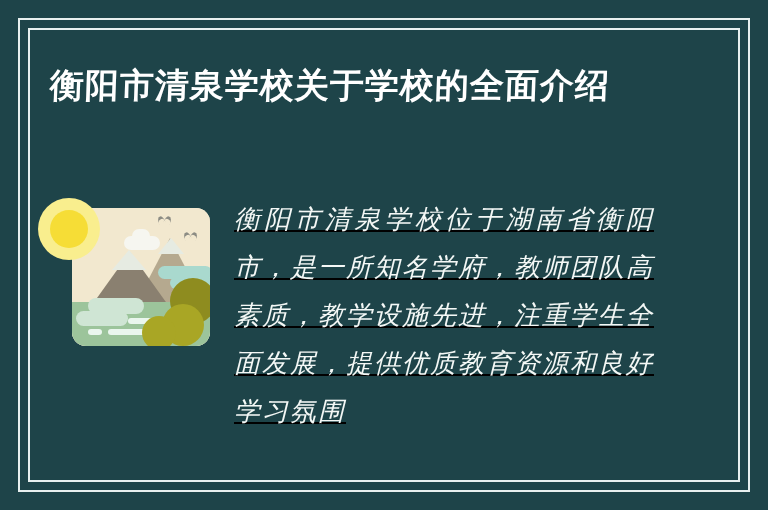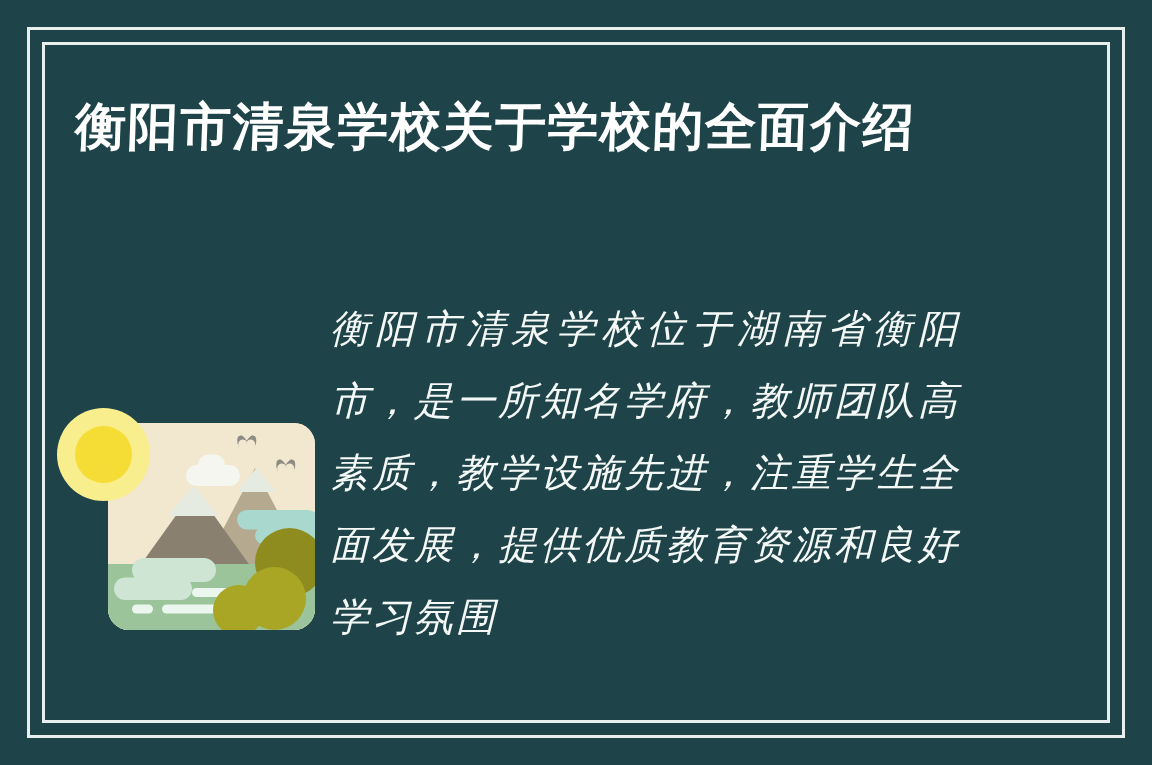--- a/index.html
+++ b/index.html
@@ -51,22 +51,23 @@
     transform: skewX(-2deg);
   }
 
   
   .content {
     position: absolute;
     left: 50px;
     top: 196px;
     right: 60px;
     display: flex;
-    align-items: flex-end;
-    gap: 10px;
+    align-items: flex-start;
+    gap: 24px;
+    text-decoration: underline;
   }
 
   
   .illustration {
     position: relative;
     width: 160px;
     height: 166px;
     flex: 0 0 160px;
   }
   .illus-card {

